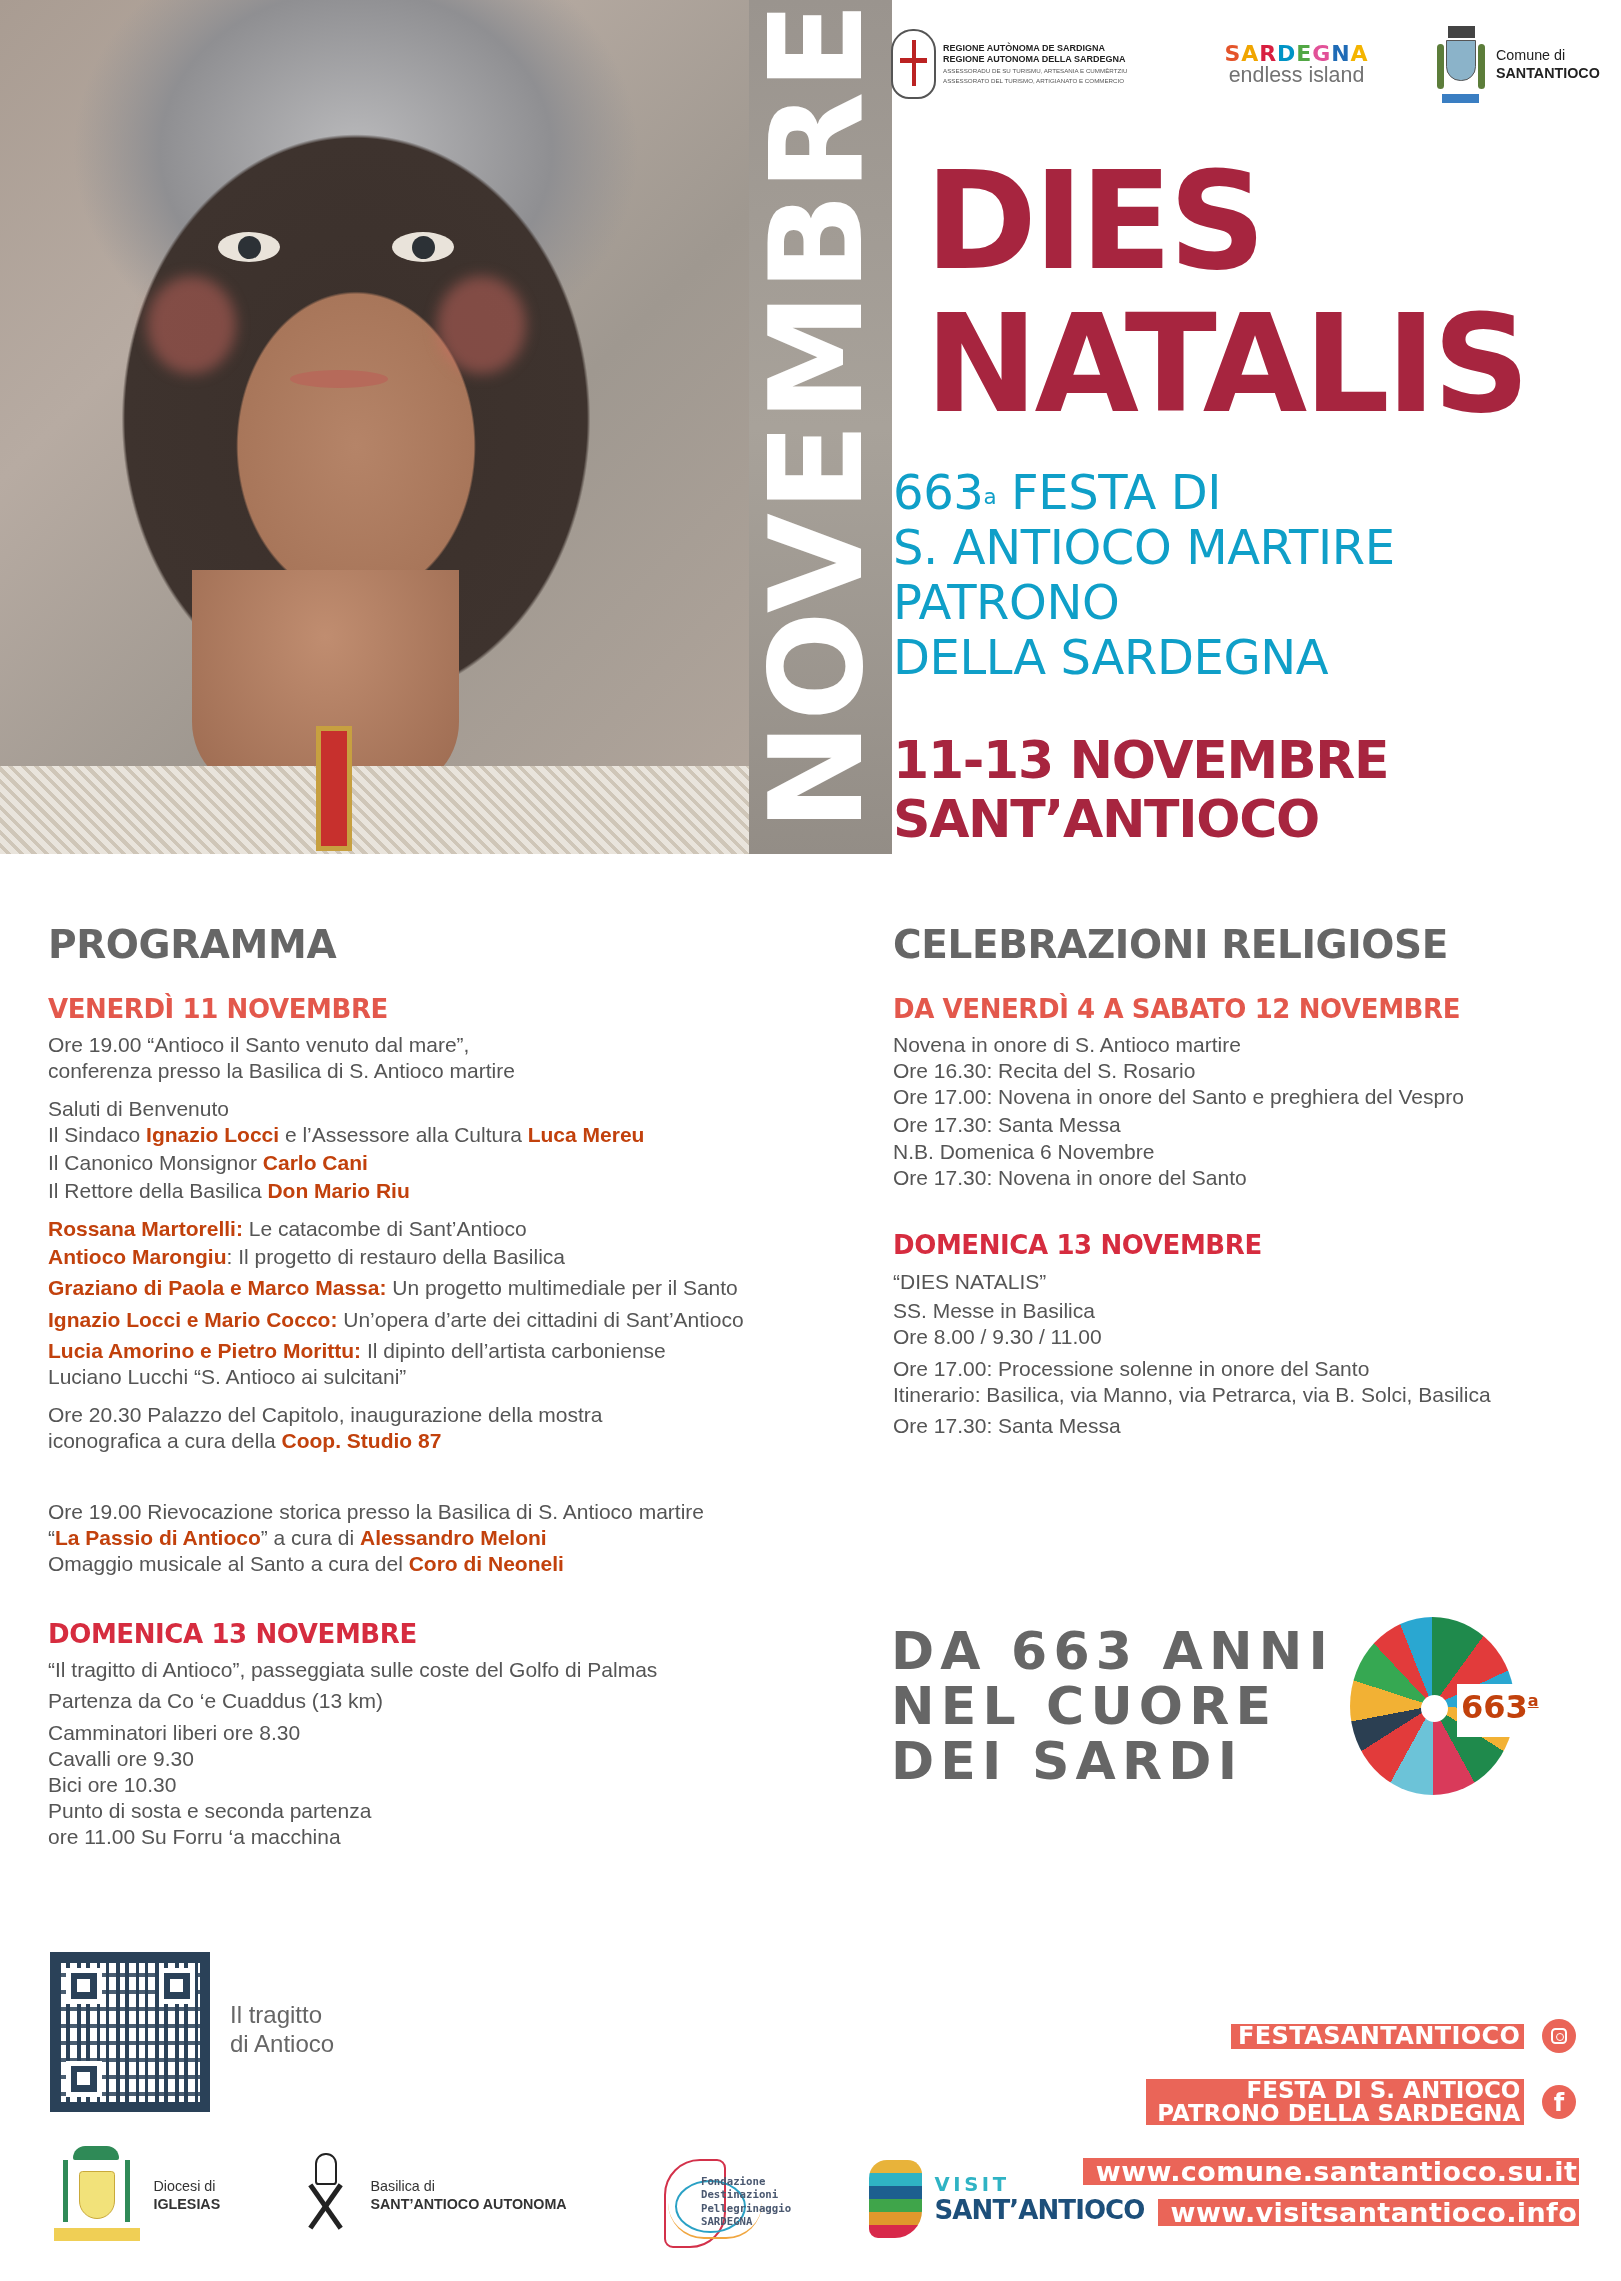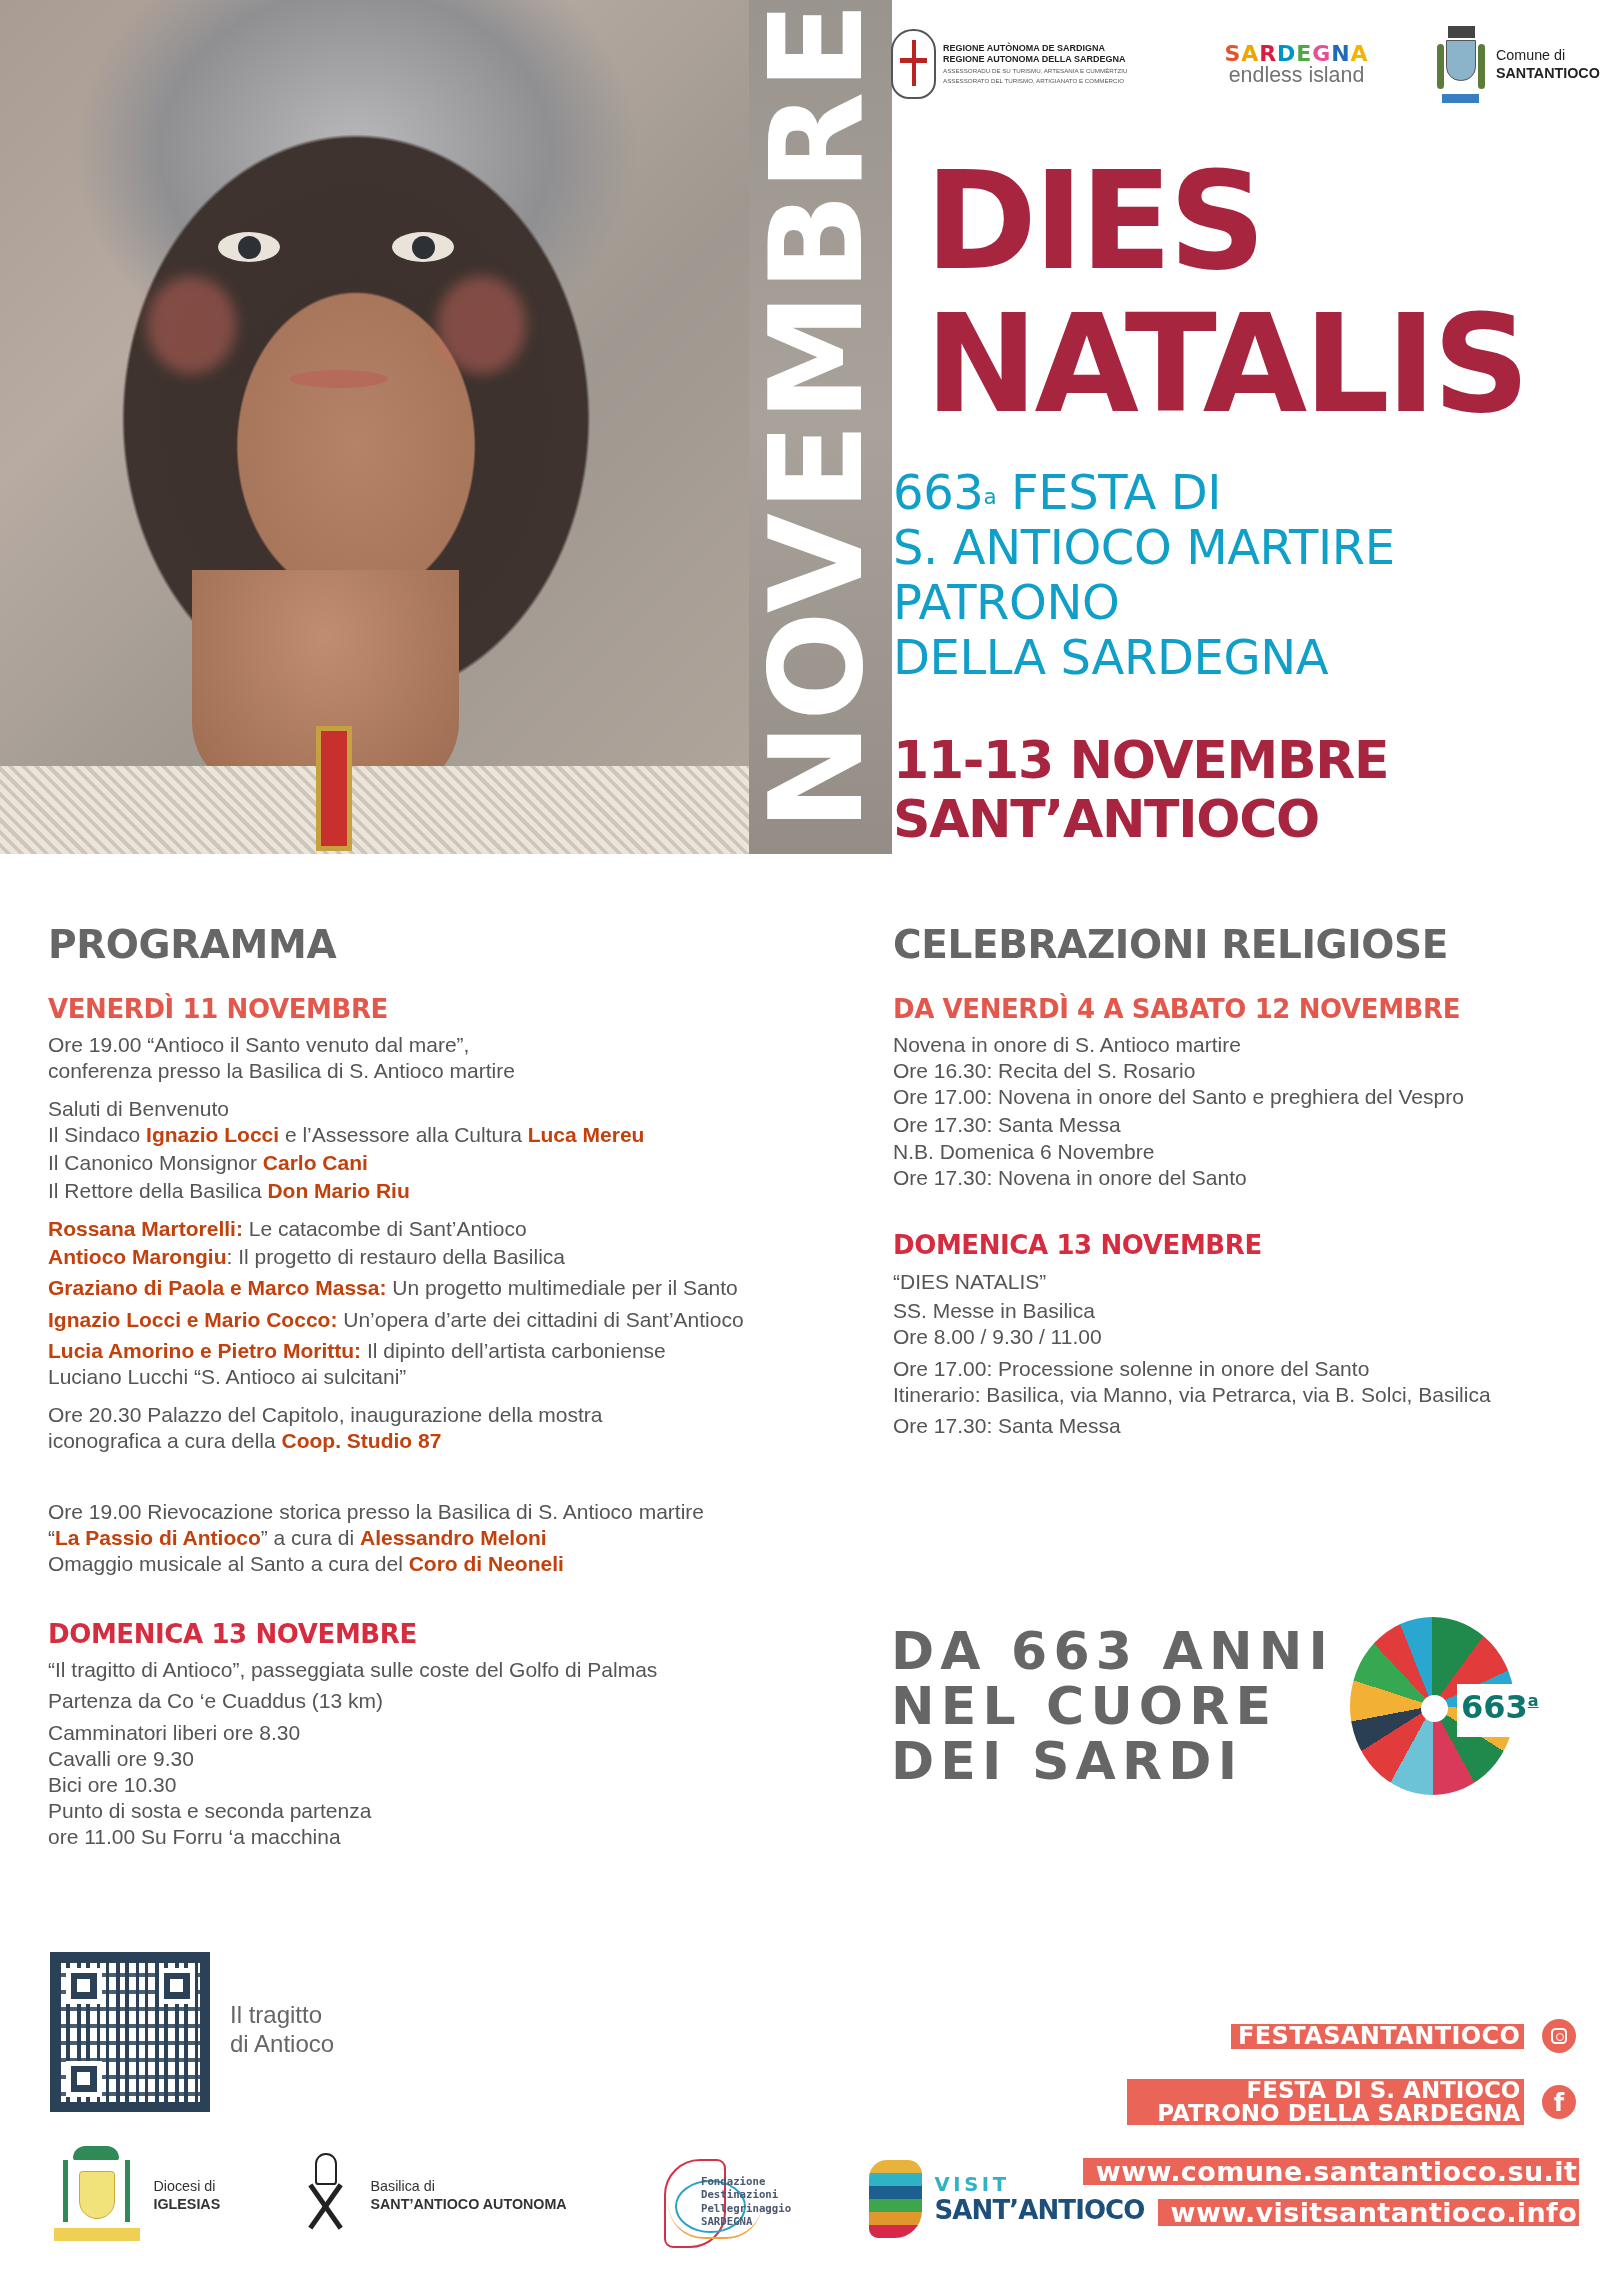--- a/index.html
+++ b/index.html
@@ -82,21 +82,21 @@
   .gap-s { height: 7.1px; } .gap-l { height: 39px; }
 
   
   .slogan { position:absolute; left:891px; top:1624px; font-family:"DejaVu Sans",sans-serif; font-weight:700;
     font-size: 52px; line-height: 55px; letter-spacing: 6.2px; color:#666666; }
   .badge663 { position:absolute; left:1350px; top:1617px; width:165px; height:178px; }
   .badge663 .disc { position:absolute; left:0; top:0; width:165px; height:178px; border-radius:50%;
     background: conic-gradient(#1f8a4c 0 10%, #e23b3b 0 18%, #2aa7d1 0 26%, #f2b134 0 34%, #1f8a4c 0 42%, #d93a5a 0 50%, #6cc3d8 0 58%, #e23b3b 0 66%, #2b3f52 0 72%, #f2b134 0 80%, #36a852 0 88%, #e23b3b 0 94%, #2aa7d1 0 100%); }
   .badge663 .hole { position:absolute; left:71px; top:78px; width:27px; height:27px; border-radius:50%; background:#fff; }
   .badge663 .notch { position:absolute; left:107px; top:67px; width:62px; height:53px; background:#fff; }
-  .badge663 .num { position:absolute; left:111px; top:71px; font-family:"DejaVu Sans",sans-serif; font-weight:700; font-size:32px; color:#0f766e; }
+  .badge663 .num { position:absolute; left:111px; top:71px; font-family:"DejaVu Sans",sans-serif; font-weight:700; font-size:32px; color:#c2410c; }
   .badge663 .num sup { font-size:16px; text-decoration: underline; }
 
   
   .qr { position:absolute; left:50px; top:1952px; width:160px; height:160px; background:#2a4158; padding:10.7px; }
   .qr-grid { width:139px; height:139px;
     background:
       linear-gradient(#2a4158,#2a4158) 9px 9px/21.4px 21.4px no-repeat,
       linear-gradient(#2a4158,#2a4158) 109px 9px/21.4px 21.4px no-repeat,
       linear-gradient(#2a4158,#2a4158) 9px 109px/21.4px 21.4px no-repeat,
       repeating-linear-gradient(90deg, #fff 0 5.3px, #2a4158 5.3px 9px, #fff 9px 16px, #2a4158 16px 19.6px),
@@ -314,21 +314,21 @@
   <div>di Antioco</div>
 </div>
 
 <div class="social-row" style="top:2019px">
   <div class="tag ig">FESTASANTANTIOCO</div>
   <div class="round-icon">
       <div class="ig-glyph"></div>
     </div>
 </div>
 <div class="social-row" style="top:2079px">
-  <div class="tag fb" style="padding-left:30px;">
+  <div class="tag fb" style="padding-left:11px;">
     <div>FESTA DI S. ANTIOCO</div>
     <div>PATRONO DELLA SARDEGNA</div>
   </div>
   <div class="round-icon">
       <div class="fb-glyph">f</div>
     </div>
 </div>
 <div class="url" style="top:2158px">www.comune.santantioco.su.it</div>
 <div class="url" style="top:2199px">www.visitsantantioco.info</div>
 

